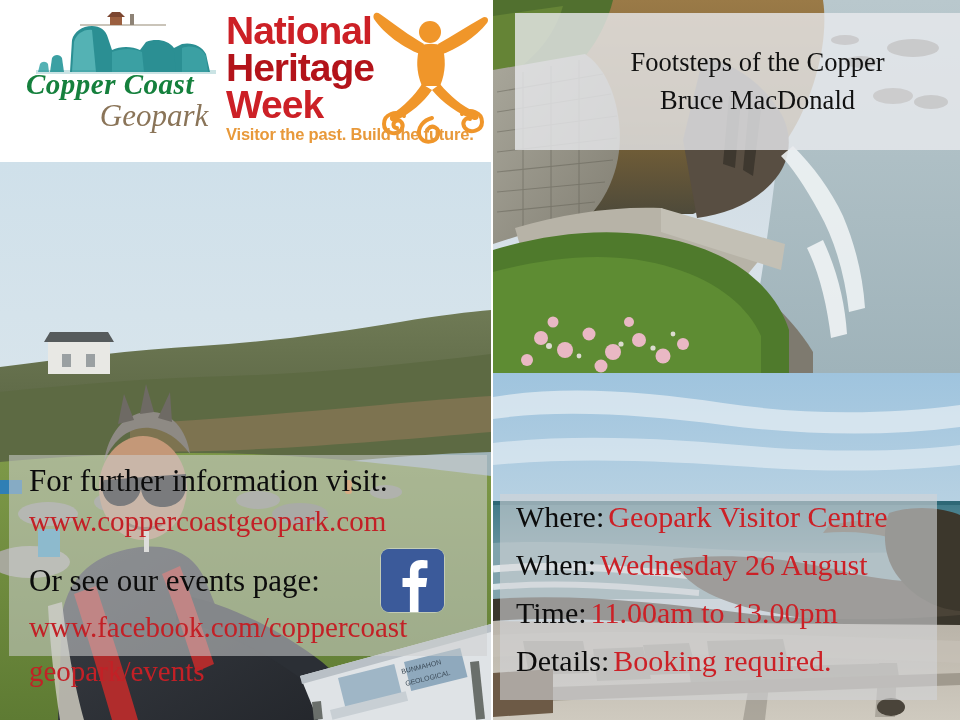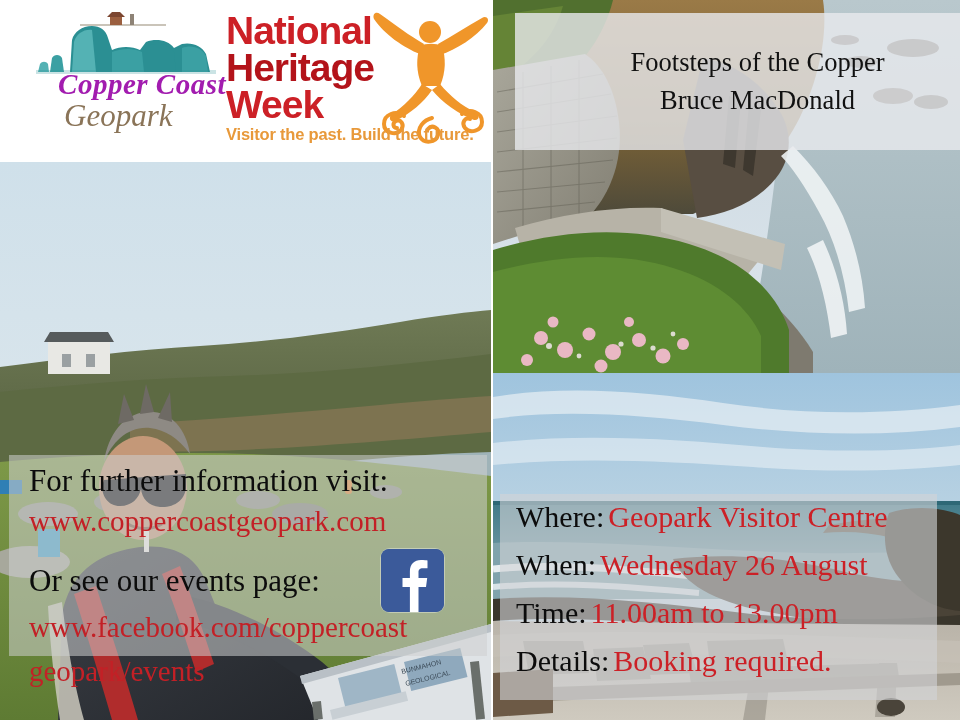--- a/index.html
+++ b/index.html
@@ -29,34 +29,35 @@
   .logo-ccg {
     position: absolute;
     left: 18px; top: 6px;
     width: 210px; height: 150px;
   }
   .ccg-cliff { position:absolute; left:18px; top:6px; width:180px; height:62px; }
   .ccg-name {
     position: absolute;
     left: 8px; top: 64px;
     width: 200px;
-    text-align: right;
+    text-align: left;
     font-family: "Liberation Serif", serif;
     font-style: italic;
     font-weight: bold;
     font-size: 29px;
-    color: #a21caf;
+    color: #15803d;
     letter-spacing: 0.5px;
     line-height: 1;
     white-space: nowrap;
   }
   .ccg-sub {
     position: absolute;
     left: 46px; top: 94px;
     width: 180px;
+    text-align: center;
     font-family: "Liberation Serif", serif;
     font-style: italic;
     font-size: 31px;
     color: #8a7458;
     line-height: 1;
     white-space: nowrap;
   }
 
   .logo-nhw {
     position: absolute;

